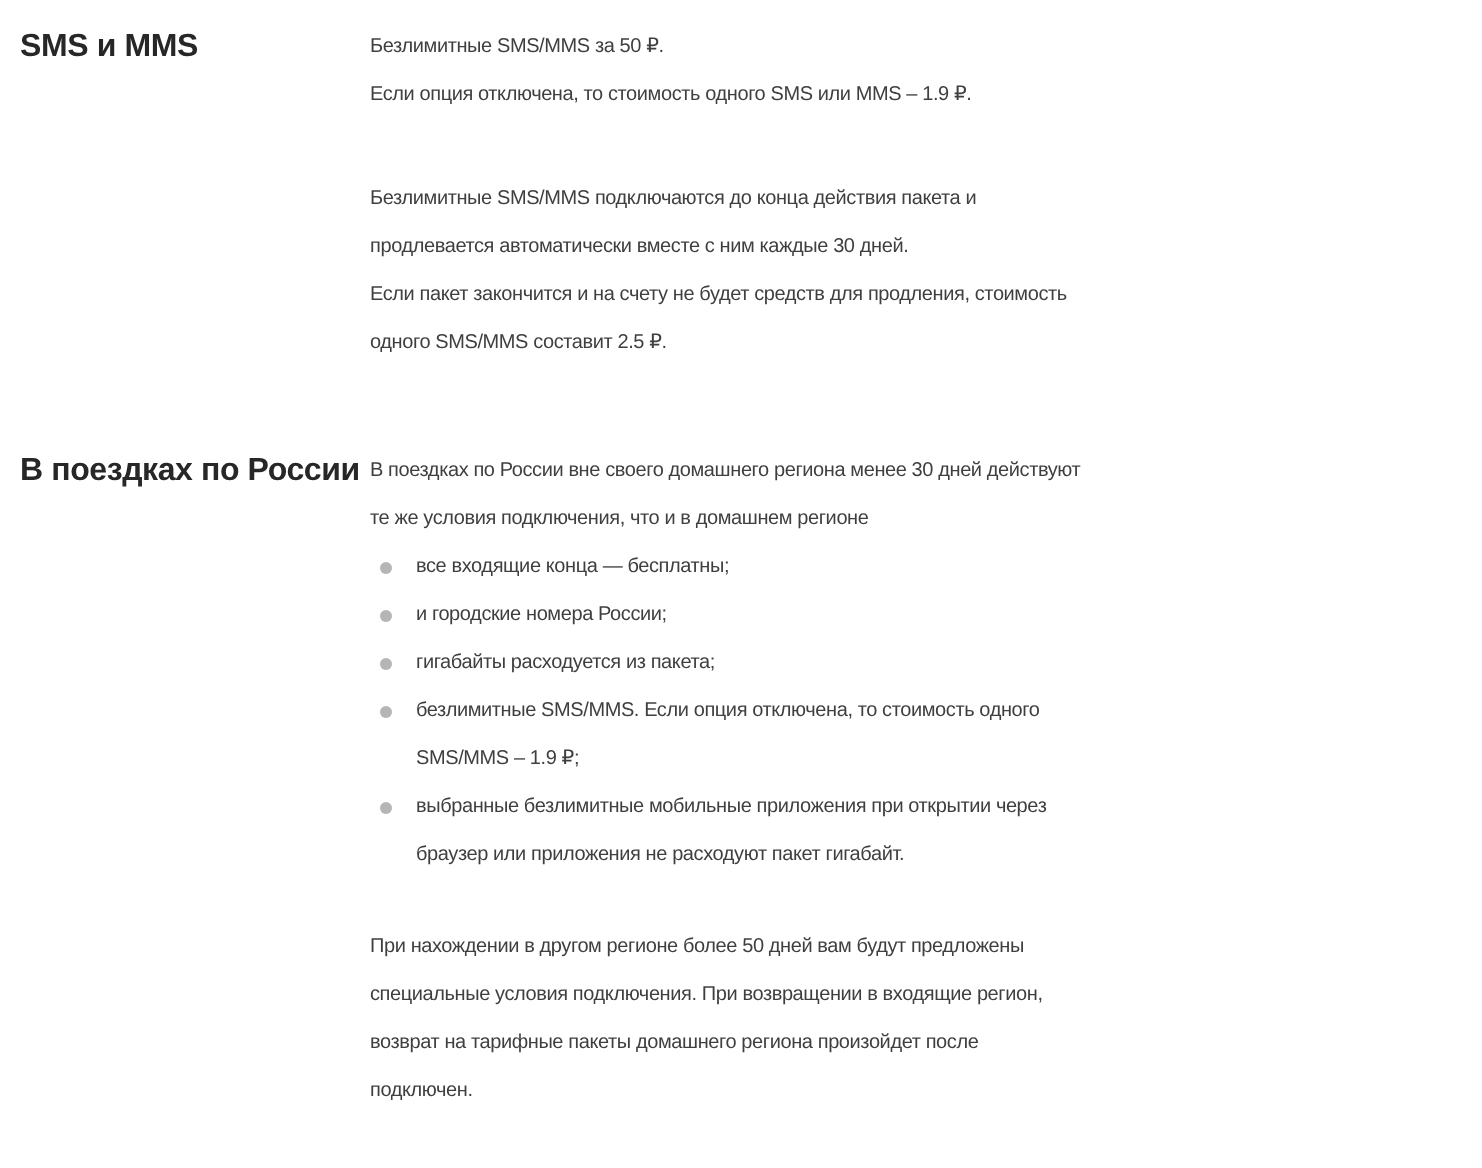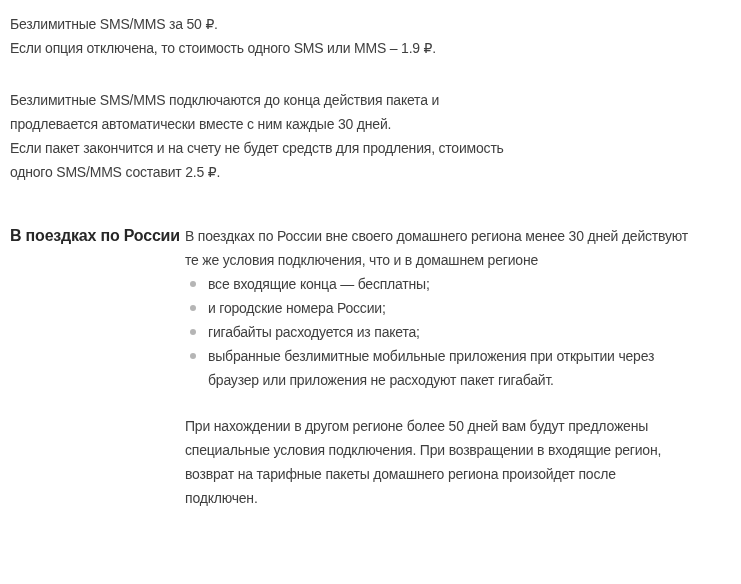--- a/index.html
+++ b/index.html
@@ -32,21 +32,21 @@
     font-size: 16px;
     font-weight: 700;
     letter-spacing: -0.2px;
     color: var(--label-text, #272727);
     line-height: 24px;
     padding-top: 0;
   }
   .content-col {
     flex: 1 1 auto;
     min-width: 0;
-    font-size: 14px;
+    font-size: 10px;
     letter-spacing: -0.2px;
     line-height: 24px;
   }
   .para { margin: 0; }
   .para + .para { margin-top: 28px; }
   .para + .bullet-list { margin-top: 0; }
   .bullet-list + .para { margin-top: 22px; }
   .line {
     white-space: nowrap;
     height: 24px;
@@ -69,20 +69,21 @@
     margin: 9px 12px 0 5px;
   }
   .bullet-lines { flex: 1 1 auto; min-width: 0; }
 </style>
 </head>
 <body>
 
 <div class="page">
 
   <div class="section-row">
+    <div class="label-col">SMS и MMS</div>
     <div class="content-col">
       <div class="para">
         <div class="line">Безлимитные SMS/MMS за 50 ₽.</div>
         <div class="line">Если опция отключена, то стоимость одного SMS или MMS – 1.9 ₽.</div>
       </div>
       <div class="para">
         <div class="line">Безлимитные SMS/MMS подключаются до конца действия пакета и</div>
         <div class="line">продлевается автоматически вместе с ним каждые 30 дней.</div>
         <div class="line">Если пакет закончится и на счету не будет средств для продления, стоимость</div>
         <div class="line">одного SMS/MMS составит 2.5 ₽.</div>
@@ -113,20 +114,27 @@
         </li>
         <li class="bullet-item">
           <span class="bullet-dot"></span>
           <div class="bullet-lines">
             <div class="line">гигабайты расходуется из пакета;</div>
           </div>
         </li>
         <li class="bullet-item">
           <span class="bullet-dot"></span>
           <div class="bullet-lines">
+            <div class="line">безлимитные SMS/MMS. Если опция отключена, то стоимость одного</div>
+            <div class="line">SMS/MMS – 1.9 ₽;</div>
+          </div>
+        </li>
+        <li class="bullet-item">
+          <span class="bullet-dot"></span>
+          <div class="bullet-lines">
             <div class="line">выбранные безлимитные мобильные приложения при открытии через</div>
             <div class="line">браузер или приложения не расходуют пакет гигабайт.</div>
           </div>
         </li>
       </ul>
 
       <div class="para">
         <div class="line">При нахождении в другом регионе более 50 дней вам будут предложены</div>
         <div class="line">специальные условия подключения. При возвращении в входящие регион,</div>
         <div class="line">возврат на тарифные пакеты домашнего региона произойдет после</div>

